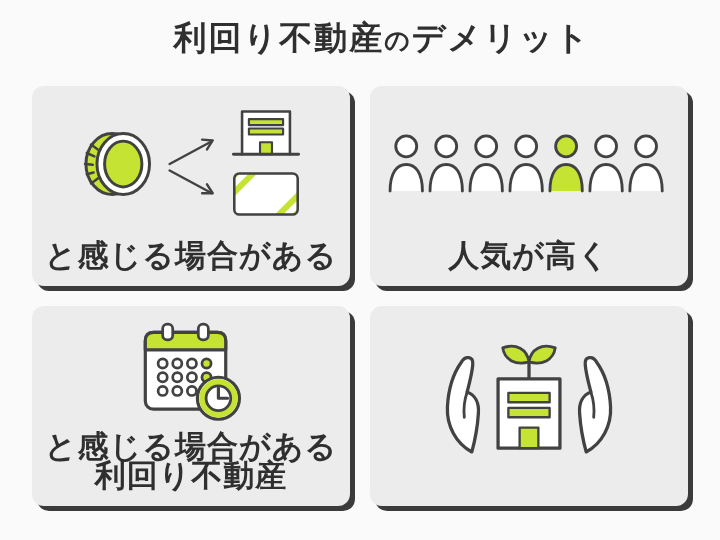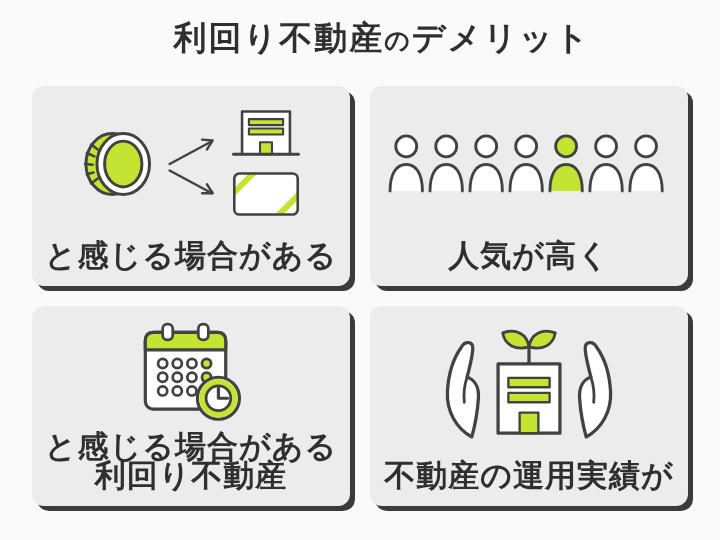--- a/index.html
+++ b/index.html
@@ -205,17 +205,16 @@
         </g>
         <g>
           <rect x="63" y="40" width="66" height="74" class="fw sd" stroke-width="3.5"></rect>
           <rect x="74" y="55" width="44" height="10" class="fa sd" stroke-width="2.5"></rect>
           <rect x="74" y="71" width="44" height="10" class="fa sd" stroke-width="2.5"></rect>
           <rect x="86" y="92" width="20" height="22" class="fa sd" stroke-width="2.5"></rect>
         </g>
       </svg>
     </div>
     <div class="card-text">
-      <div>不動産の運用実績が</div>
     </div>
   </div>
 
 </div>
 
 </body></html>

